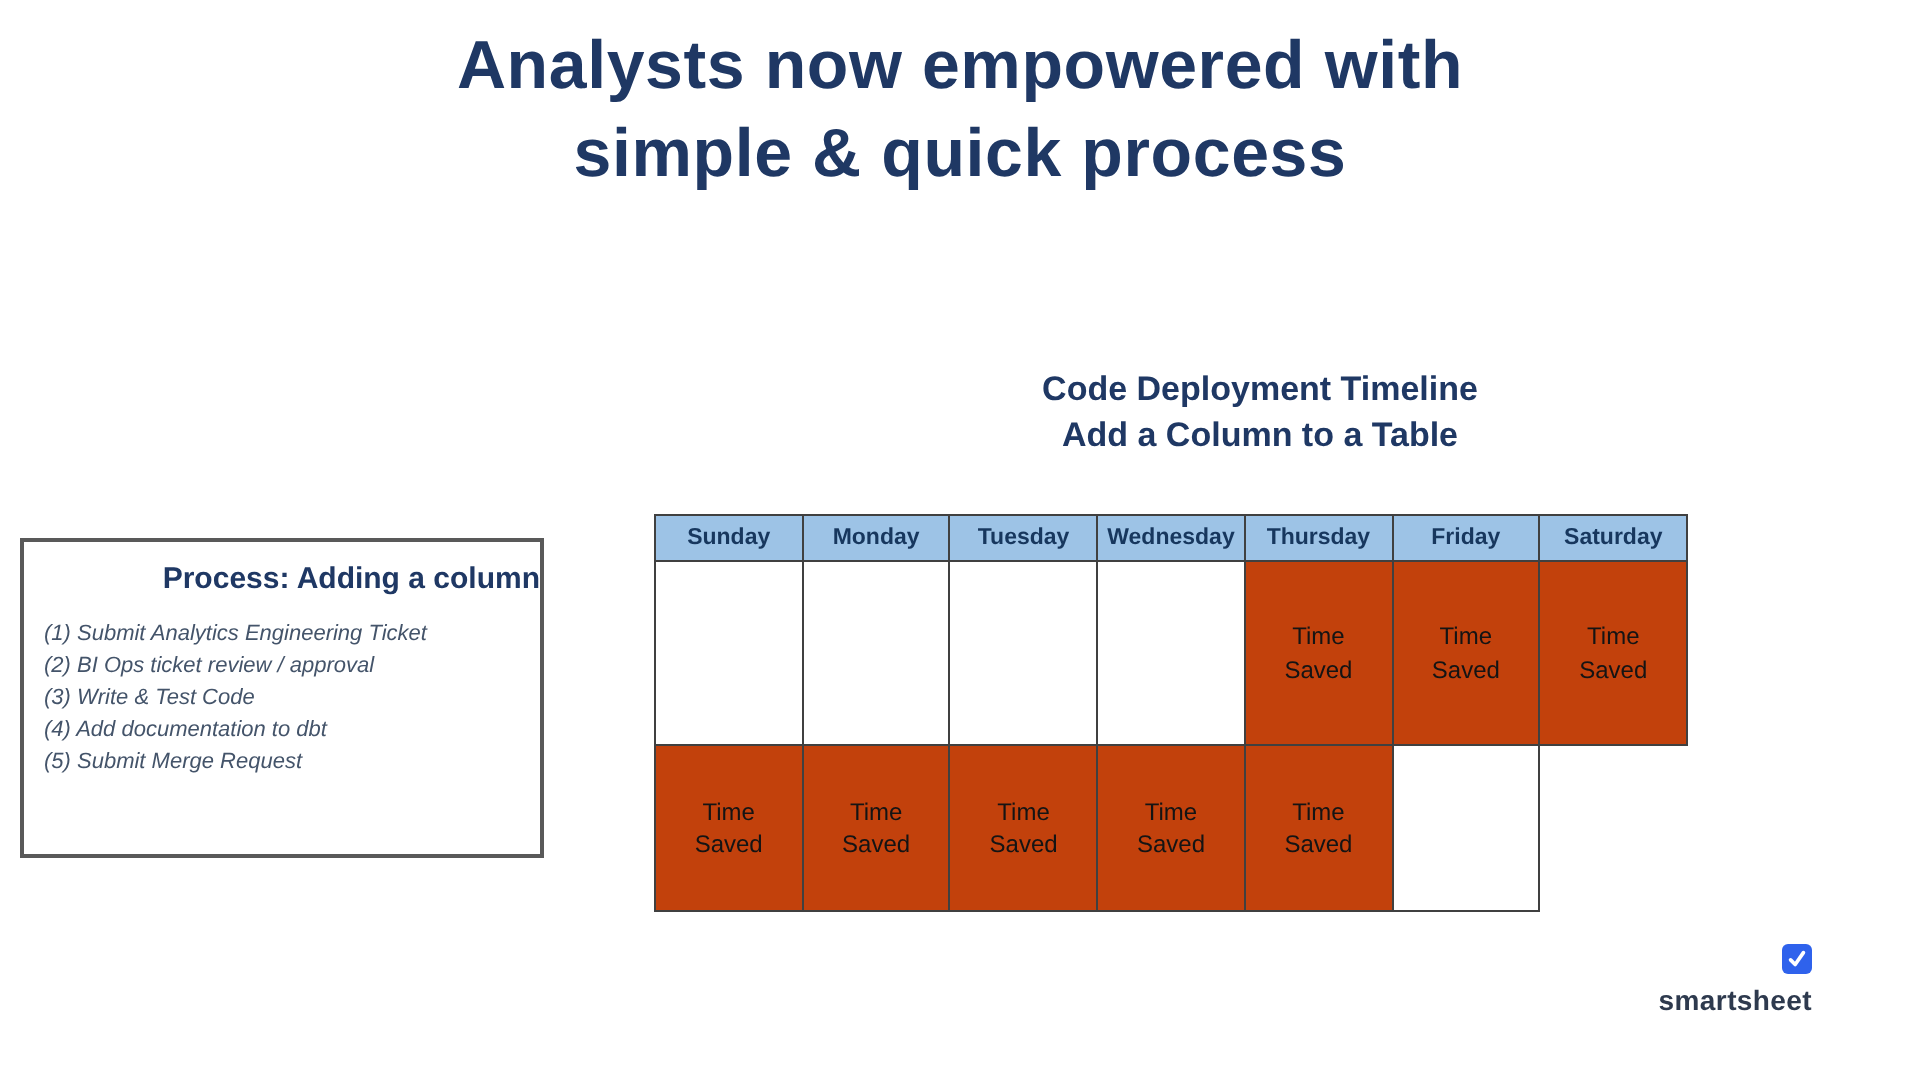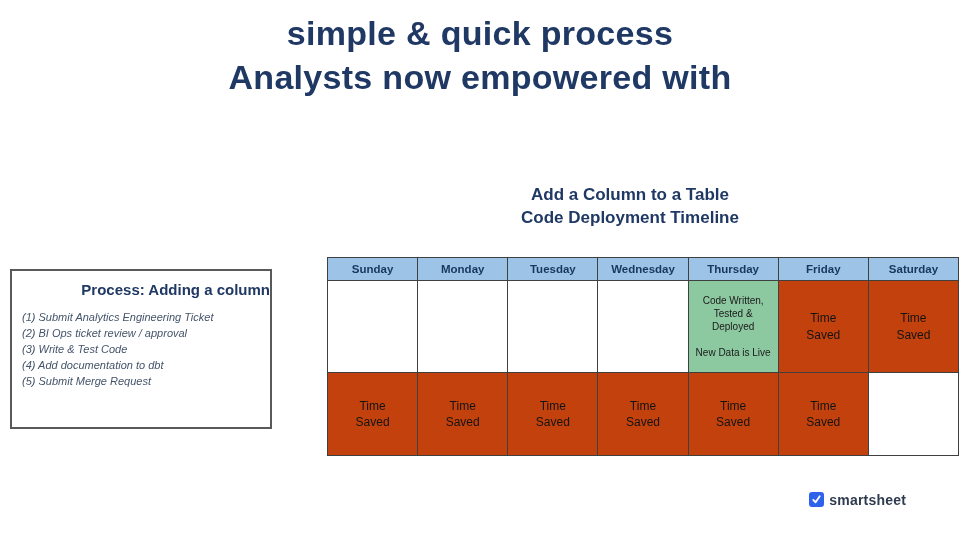--- a/index.html
+++ b/index.html
@@ -59,21 +59,21 @@
     color: #1F3864;
     font-weight: bold;
     font-size: 17px;
     line-height: 1.35;
   }
 
   
   .calendar {
     position: absolute;
     left: 327px; top: 257px;
-    width: 632px;
+    width: 517px;
     display: grid;
     grid-template-columns: repeat(7, 1fr);
     grid-template-rows: 23px 92px 83px;
     border-top: 1px solid #404040;
     border-left: 1px solid #404040;
     box-sizing: border-box;
   }
   .cell {
     border-right: 1px solid #404040;
     border-bottom: 1px solid #404040;
@@ -107,79 +107,77 @@
     line-height: 1.3;
     white-space: pre-line;
     padding: 3px 5px;
   }
 
   
   .brand {
     position: absolute;
     right: 54px; bottom: 32px;
     display: flex;
-    align-items: flex-start;
+    align-items: flex-end;
     gap: 5px;
+    flex-direction: column;
   }
   .brand-icon {
     width: 15px; height: 15px;
     background: #2F62EC;
     border-radius: 3px;
     display: flex;
     align-items: center;
     justify-content: center;
   }
   .brand-text {
     font-size: 14px;
     font-weight: bold;
     color: #2E3A4E;
     letter-spacing: 0.2px;
   }
 </style>
 </head>
 <body>
 
 <div class="slide-title">
+  <div>Analysts now empowered with</div>
   <div>simple &amp; quick process</div>
-  <div>Analysts now empowered with</div>
 </div>
 
 <div class="process-box">
   <div class="process-heading">Process: Adding a column</div>
   <div class="process-steps">
     <div class="process-step">(1) Submit Analytics Engineering Ticket</div>
     <div class="process-step">(2) BI Ops ticket review / approval</div>
     <div class="process-step">(3) Write &amp; Test Code</div>
     <div class="process-step">(4) Add documentation to dbt</div>
     <div class="process-step">(5) Submit Merge Request</div>
   </div>
 </div>
 
 <div class="timeline-heading">
+  <div>Code Deployment Timeline</div>
   <div>Add a Column to a Table</div>
-  <div>Code Deployment Timeline</div>
 </div>
 
 <div class="calendar">
 
   <div class="cell header">Sunday</div>
   <div class="cell header">Monday</div>
   <div class="cell header">Tuesday</div>
   <div class="cell header">Wednesday</div>
   <div class="cell header">Thursday</div>
   <div class="cell header">Friday</div>
   <div class="cell header">Saturday</div>
 
   <div class="cell"></div>
   <div class="cell"></div>
   <div class="cell"></div>
   <div class="cell"></div>
-  <div class="cell deploy">Code Written, Tested &amp; Deployed
-
-New Data is Live</div>
   <div class="cell saved">
       <span>Time Saved</span>
     </div>
   <div class="cell saved">
       <span>Time Saved</span>
     </div>
 
   <div class="cell saved">
       <span>Time Saved</span>
     </div>

